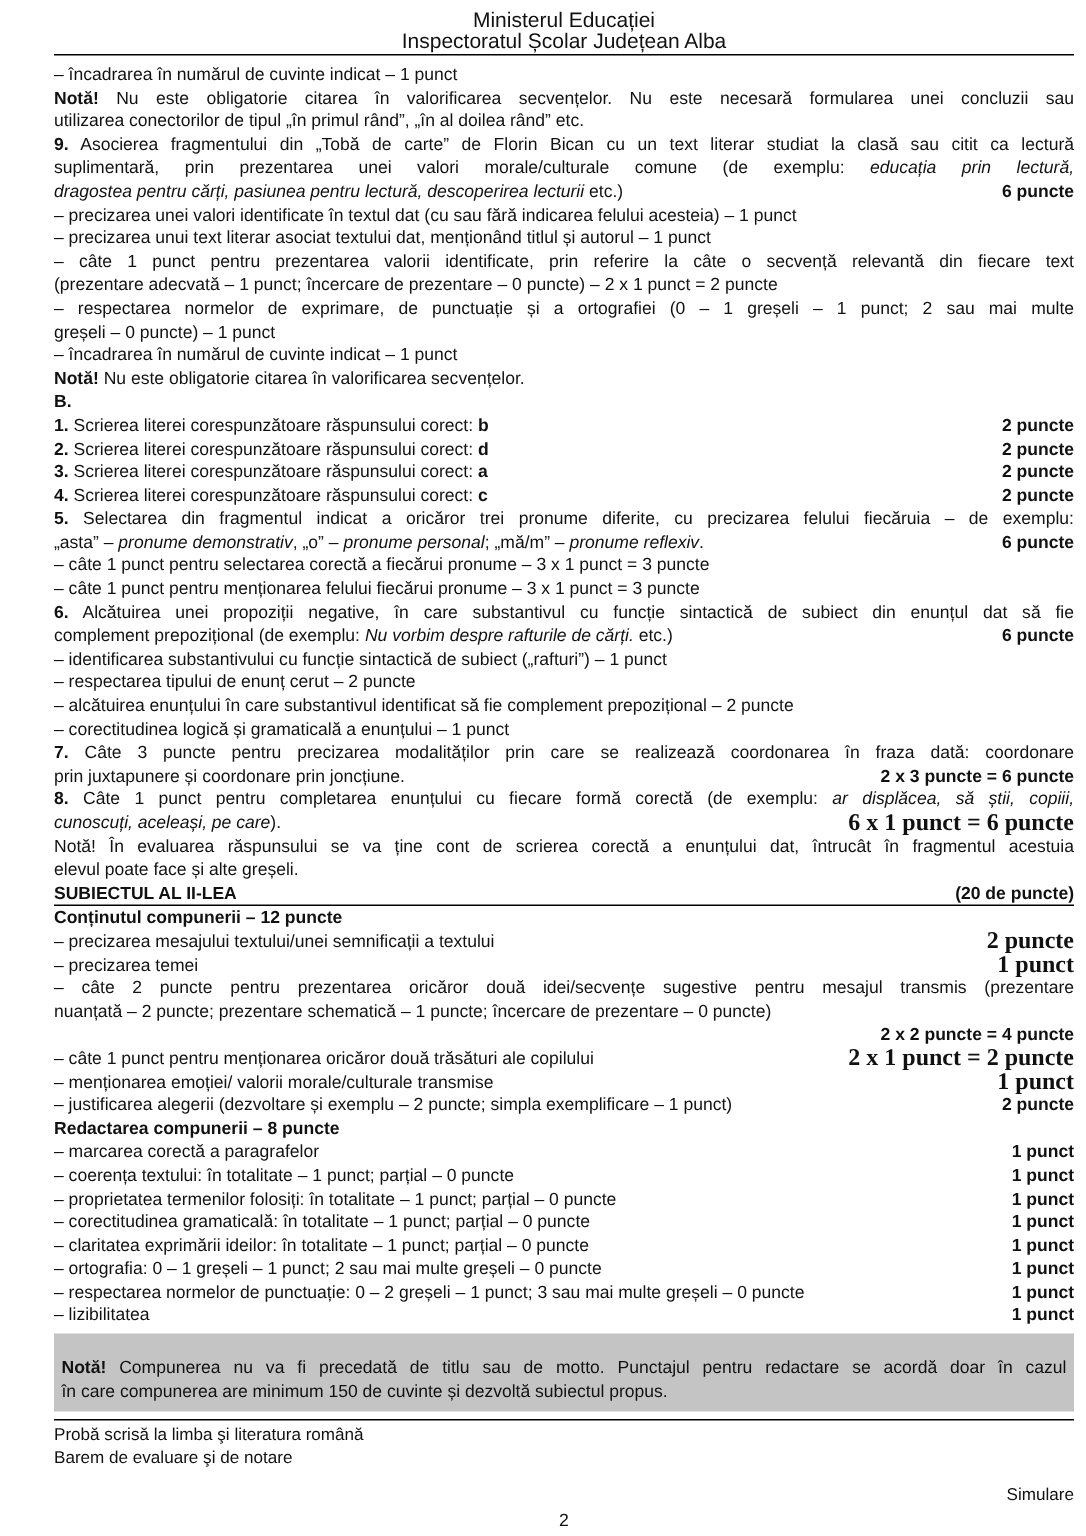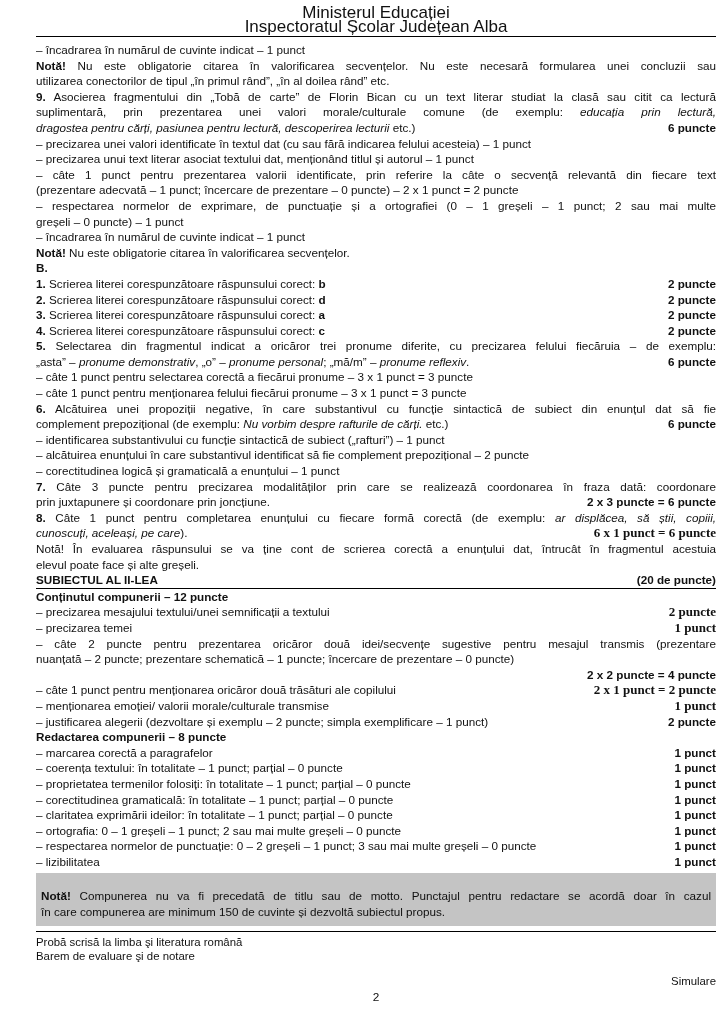--- a/index.html
+++ b/index.html
@@ -8,29 +8,29 @@
     width:724px;height:1024px;
     box-sizing:border-box;
     background:#ffffff;
     color:#111111;
     font-family:"Liberation Sans", sans-serif;
     font-size:11.7px;
     padding:6px 8px 0 36px;
     overflow:hidden;
   }
   
-  .hdr{ text-align:center; font-size:17px; line-height:14px; }
+  .hdr{ text-align:center; font-size:14px; line-height:14px; }
   .hdr-rule{ border-bottom:1.6px solid #000; margin-top:2px; }
   
   .doc-body{ margin-top:5px; }
   .line{ display:flex; align-items:flex-start; line-height:15.6px; min-height:15.6px; }
   .left{ white-space:nowrap; }
   .line.stretch .left{ flex:1; white-space:normal; text-align:justify; text-align-last:justify; }
   .right{ margin-left:auto; white-space:nowrap; font-weight:bold; padding-left:6px; }
-  .right.serif{ font-family:"Liberation Serif", serif; font-size:13px; }
+  .right.serif{ font-family:"Liberation Serif", serif; font-size:16px; }
   .b{ font-weight:bold; }
   .i{ font-style:italic; }
   .line.rule{ border-bottom:1.8px solid #000; }
   .line.hl{ background:var(--hl,#c4c4c4); padding-left:5px; padding-right:5px; }
   
   .ftr-rule{ border-bottom:1px solid #000; margin-top:5px; }
   .ftr{ font-size:11.4px; line-height:14.8px; margin-top:3px; }
   .ftr-row{ display:flex; }
   .ftr-right{ margin-left:auto;margin-top:25px; }
   .pageno{ text-align:center; font-size:11.8px; margin-top:1px; }
@@ -126,20 +126,23 @@
         <span class="left"><span class="b">6.</span><span> Alcătuirea unei propoziții negative, în care substantivul cu funcție sintactică de subiect din enunțul dat să fie</span></span>
       </div>
       <div class="line">
         <span class="left"><span>complement prepozițional (de exemplu: </span><span class="i">Nu vorbim despre rafturile de cărți.</span><span> etc.)</span></span>
         <span class="right">6 puncte</span>
       </div>
       <div class="line">
         <span class="left"><span>– identificarea substantivului cu funcție sintactică de subiect („rafturi”) – 1 punct</span></span>
       </div>
       <div class="line">
+        <span class="left"><span>– respectarea tipului de enunț cerut – 2 puncte</span></span>
+      </div>
+      <div class="line">
         <span class="left"><span>– alcătuirea enunțului în care substantivul identificat să fie complement prepozițional – 2 puncte</span></span>
       </div>
       <div class="line">
         <span class="left"><span>– corectitudinea logică și gramaticală a enunțului – 1 punct</span></span>
       </div>
       <div class="line stretch">
         <span class="left"><span class="b">7.</span><span> Câte 3 puncte pentru precizarea modalităților prin care se realizează coordonarea în fraza dată: coordonare</span></span>
       </div>
       <div class="line">
         <span class="left"><span>prin juxtapunere și coordonare prin joncțiune.</span></span>

